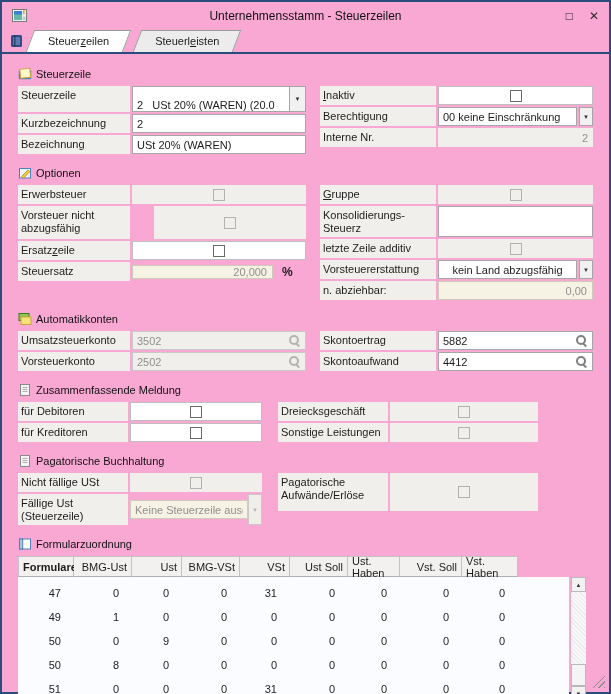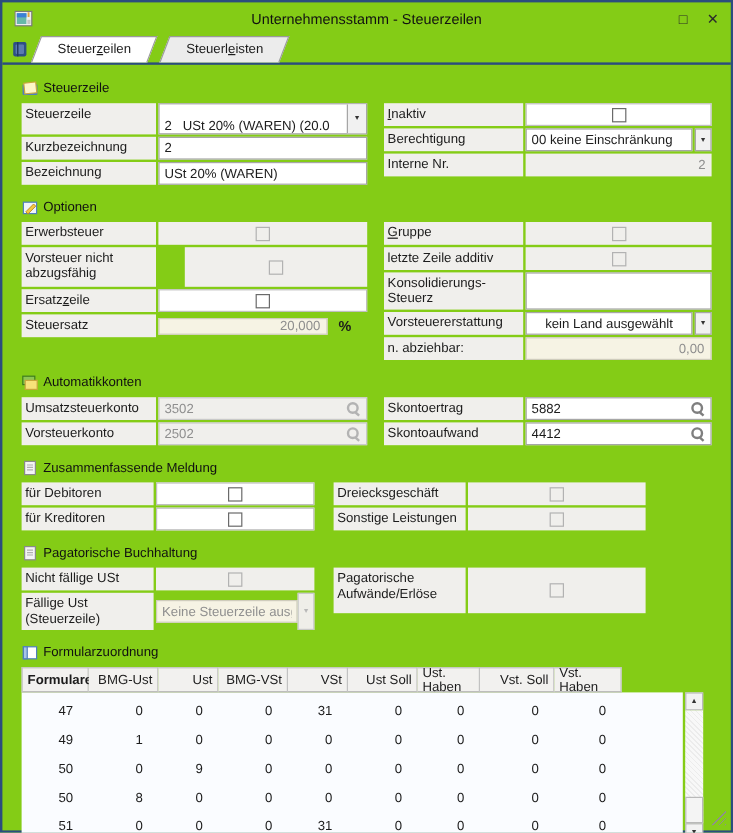--- a/index.html
+++ b/index.html
@@ -1,18 +1,18 @@
 <!DOCTYPE html>
 <html><head>
 <meta charset="utf-8">
 <style>
   * { box-sizing:border-box; margin:0; padding:0; }
   html,body { width:611px; height:694px; }
   body { font-family:"Liberation Sans",sans-serif; font-size:11px; color:#1c1c1c; background:#fff; position:relative; overflow:hidden; }
-  .window { position:absolute; inset:0; border:2px solid #2b4d7e; background:#84cc16; display:flex; flex-direction:column; }
+  .window { position:absolute; inset:0; border:2px solid #2b4d7e; background:#f9a8d4; display:flex; flex-direction:column; }
 
   
   .titlebar { height:27px; flex:0 0 auto; display:flex; align-items:center; padding:0 10px; position:relative; }
   .titlebar .title { position:absolute; left:0; right:0; text-align:center; font-size:12px; color:#111; }
   .app-icon { width:16px; height:15px; z-index:1; }
   .winbtns { margin-left:auto; display:flex; gap:16px; z-index:1; }
   .winbtn { font-size:12px; color:#2b2b2b; cursor:default; line-height:1; }
 
   
   .tabstrip { height:25px; flex:0 0 auto; display:flex; align-items:flex-end; padding-left:8px; border-bottom:2px solid #2b4d7e; }
@@ -240,36 +240,36 @@
           </div>
         </div>
         <div class="col main-right">
           <div class="frow">
             <div class="flabel"><u>G</u>ruppe</div>
             <div class="fitem cell-gray">
               <span class="checkbox dis"></span>
             </div>
           </div>
           <div class="frow">
-            <div class="flabel">letzte Zeile additiv</div>
-            <div class="fitem cell-gray">
-              <span class="checkbox dis"></span>
-            </div>
-          </div>
-          <div class="frow">
             <div class="flabel">Konsolidierungs-Steuerz</div>
             <div class="fitem tbox">
               <span class="val"></span>
             </div>
           </div>
           <div class="frow">
+            <div class="flabel">letzte Zeile additiv</div>
+            <div class="fitem cell-gray">
+              <span class="checkbox dis"></span>
+            </div>
+          </div>
+          <div class="frow">
             <div class="flabel">Vorsteuererstattung</div>
             <div class="fitem combo-split nobox">
               <div class="cfield center">
-                <span class="val">kein Land ausgewählt</span>
+                <span class="val">kein Land abzugsfähig</span>
               </div>
               <div class="cbtn">▼</div>
             </div>
           </div>
           <div class="frow">
             <div class="flabel">n. abziehbar:</div>
             <div class="fitem tbox beige">
               <span class="val">0,00</span>
             </div>
           </div>

